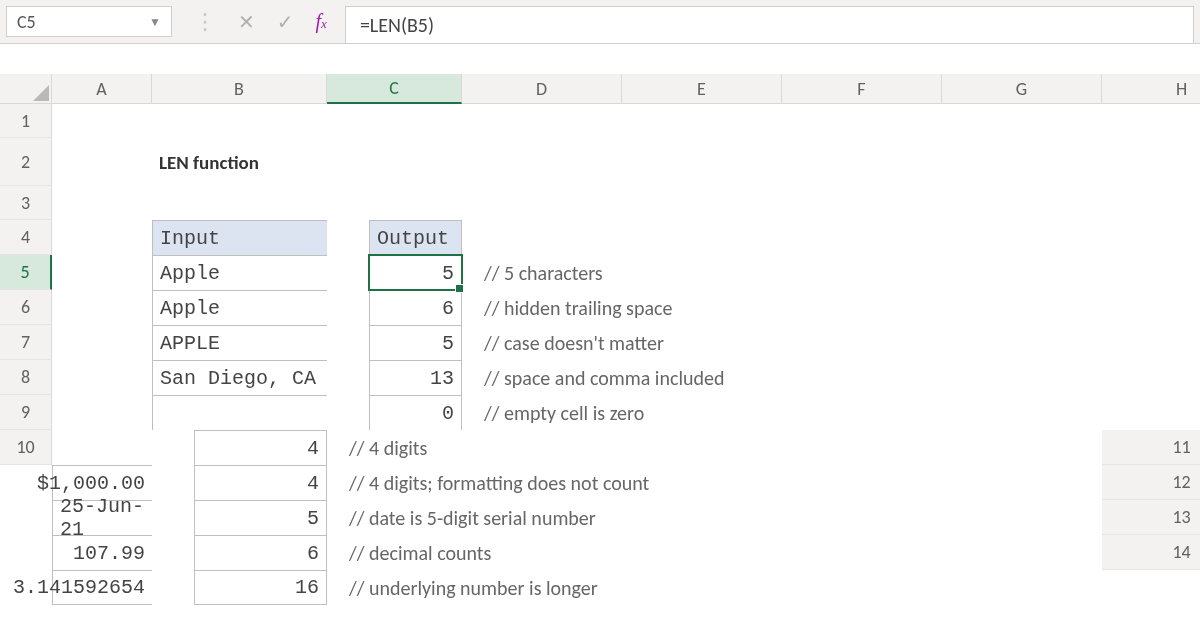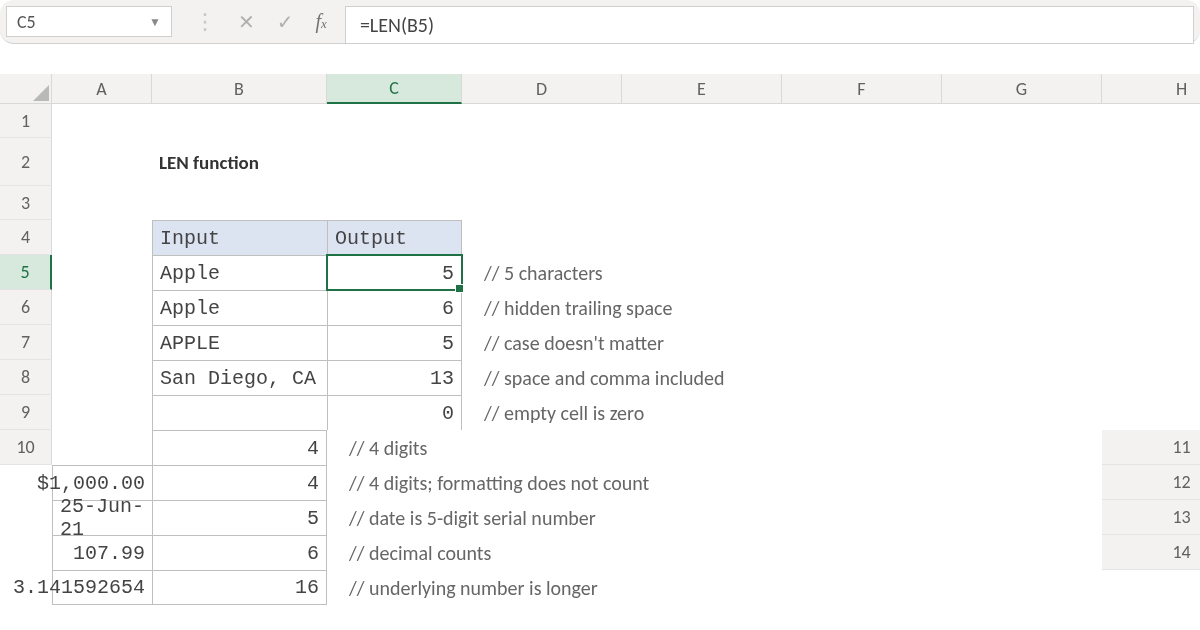--- a/index.html
+++ b/index.html
@@ -1,23 +1,23 @@
 <!DOCTYPE html>
 <html><head>
 <meta charset="utf-8">
 <style>
   * { box-sizing: border-box; margin: 0; padding: 0; }
   body { font-family: Calibri, "Segoe UI", Arial, sans-serif; font-size: 20px; color: #444; background: #fff; overflow: hidden; width: 1200px; height: 630px; }
 
   
-  .formula-bar { display: flex; align-items: stretch; height: 44px; background: #f3f2f1; border-bottom: 1px solid #d0d0d0; border-radius: 14px; }
+  .formula-bar { display: flex; align-items: stretch; height: 44px; background: #f3f2f1; border-bottom: 1px solid #d0d0d0; }
   .name-box { width: 166px; display: flex; align-items: center; padding: 0 10px; background: #fff; margin: 6px 4px 6px 6px; border: 1px solid #cfcfcf; font-size: 18px; color: #555; position: relative; }
   .name-box .dd { margin-left: auto; color: #888; font-size: 12px; }
   .fb-icons { display: flex; align-items: center; gap: 22px; padding: 0 18px; color: #b0b0b0; font-size: 20px; }
-  .fb-icons .fx { font-style: italic; font-family: "Times New Roman", serif; color: #737373; font-size: 20px; }
+  .fb-icons .fx { font-style: italic; font-family: "Times New Roman", serif; color: #a21caf; font-size: 20px; }
   .fb-icons .dots { letter-spacing: 0; line-height: 6px; font-size: 22px; color: #c7c7c7; }
   .formula-input { flex: 1; background: #fff; margin: 6px 6px 6px 0; border: 1px solid #cfcfcf; display: flex; align-items: center; padding: 18px 14px; font-size: 20px; color: #444; }
 
   .spacer-strip { height: 30px; background: #fff; border-bottom: 0; }
 
   
   .grid { display: grid; grid-template-columns: 52px 100px 175px 135px 160px 160px 160px 160px 160px; }
   .col-head { background: #f3f2f1; border-right: 1px solid #d8d8d8; border-bottom: 1px solid #d8d8d8; height: 30px; display: flex; align-items: center; justify-content: center; font-size: 18px; color: #616161; }
   .row-head { background: #f3f2f1; border-right: 1px solid #d8d8d8; border-bottom: 1px solid #e4e4e4; display: flex; align-items: center; justify-content: center; font-size: 18px; color: #616161; }
   .row-head.sel { background: #d7e8dc; border-right: 2px solid #1f7246; color: #1f7246; }
@@ -26,21 +26,21 @@
   .corner::after { content: ""; position: absolute; right: 2px; bottom: 2px; width: 0; height: 0; border-style: solid; border-width: 0 0 16px 16px; border-color: transparent transparent #b9b9b9 transparent; }
 
   .cell { border-right: 0; border-bottom: 0; height: 35px; display: flex; align-items: center; padding: 0 7px; font-size: 20px; color: #444; position: relative; }
   .h48 { height: 48px; }
   .h34 { height: 34px; }
   .right { justify-content: flex-end; }
   .bolded { font-weight: 700; color: #333; }
 
   
   .tbl { border-top: 1px solid #bfbfbf; border-left: 1px solid #bfbfbf; font-family: Liberation Mono, monospace; }
-  .tbl-r { border-right: 1px solid #bfbfbf; }
+  .tbl-r { border-right: 1px solid #bfbfbf; margin-left: 42px; }
   .tbl-b { border-bottom: 1px solid #bfbfbf; }
   .hdr { background: #dce3f1; }
 
   
   .sel-cell { outline: 2px solid #1f7246; outline-offset: -1px; z-index: 5; }
   .sel-cell::after { content: ""; position: absolute; right: -3px; bottom: -3px; width: 7px; height: 7px; background: #1f7246; border: 1px solid #fff; z-index: 6; }
 
   .comment { color: #666; }
 </style>
 </head>

